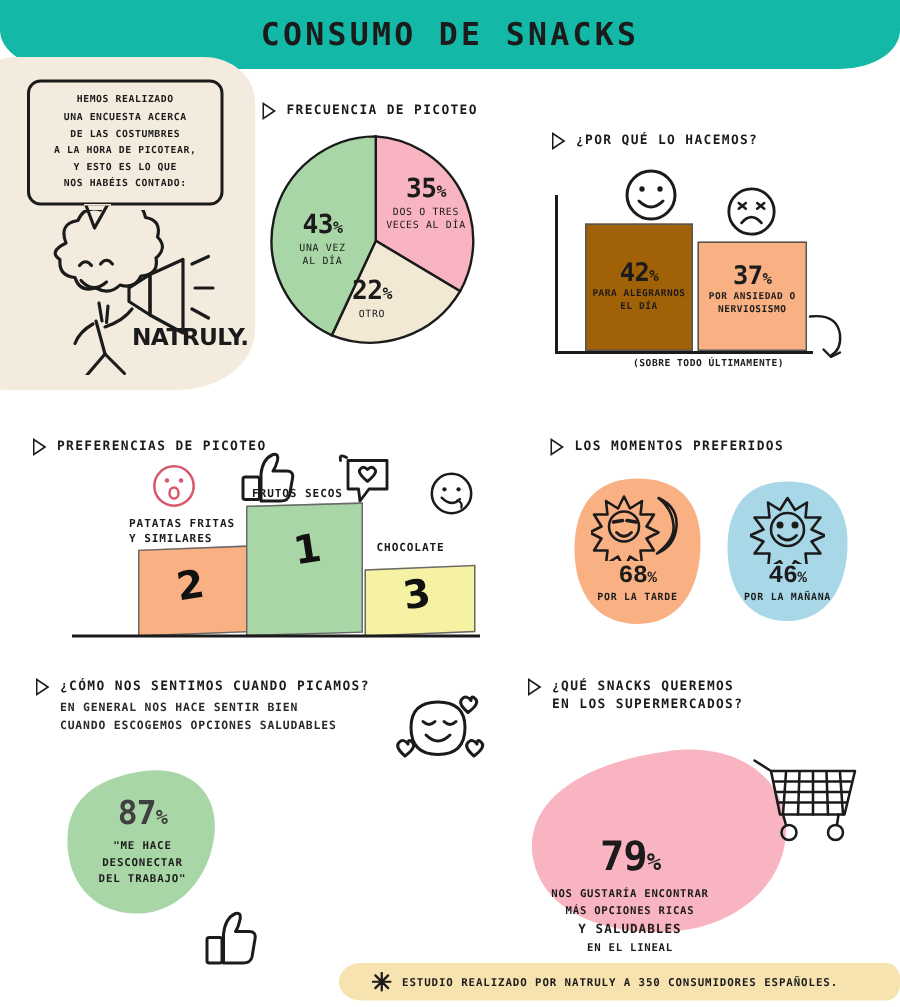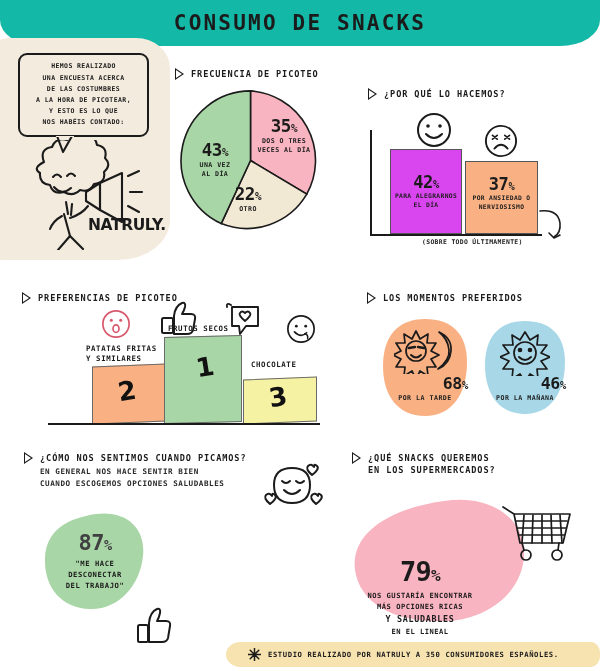--- a/index.html
+++ b/index.html
@@ -86,21 +86,21 @@
   .mascot { position: absolute; left: 14px; top: 140px; }
 
   
   .pie-wrap { position: absolute; left: 178px; top: 88px; }
   .pie-label {
     position: absolute; text-align: center; color: #1b1b1b; pointer-events: none;
   }
   .pie-pct { font-weight: bold; font-size: 17.5px; letter-spacing: -0.4px; display:block; }
   .pie-pct .sm { font-size: 11px; }
   .pie-cap {
-    font-weight: bold; font-size: 6.6px; letter-spacing: 0.45px;
+    font-weight: normal; font-size: 6.6px; letter-spacing: 0.45px;
     line-height: 1.4; display:block; margin-top: 1px; text-transform: uppercase;
   }
 
   
   .bars { position: absolute; left: 370px; top: 112px; width: 220px; height: 130px; }
   .axis-v { position:absolute; left:0; top:18px; width:2.4px; height:106px; background:#1b1b1b; }
   .axis-h { position:absolute; left:0; top:122px; width:172px; height:2.4px; background:#1b1b1b; }
   .bar { position: absolute; border: 1.7px solid #555; }
   .bar-inner { text-align:center; color:#1b1b1b; width:100%; }
   .bar-pct { font-weight:bold; font-size:17px; letter-spacing:-0.4px; display:block; }
@@ -118,21 +118,21 @@
     font-size:26px; color:#111; transform: rotate(-9deg);
   }
   .pod-lbl {
     position:absolute; font-weight:bold; font-size:7.4px; letter-spacing:0.6px;
     line-height:1.3; color:#1b1b1b; text-transform: uppercase;
   }
   .pod-ground { position:absolute; left:48px; top:123px; width:272px; height:2px; background:#1b1b1b; }
 
   
   .blob-wrap { position:absolute; }
-  .blob-pct { font-weight:bold; font-size:16.5px; letter-spacing:-0.3px; color:#1b1b1b; display:block; text-align:right;}
+  .blob-pct { font-weight:bold; font-size:16.5px; letter-spacing:-0.3px; color:#1b1b1b; display:block; text-align:center;font-family:Liberation Mono, monospace;}
   .blob-pct .sm { font-size:10.5px; }
   .blob-cap { font-weight:bold; font-size:6.6px; letter-spacing:0.5px; color:#1b1b1b; text-align:center; display:block; margin-top:1px; text-transform: uppercase;}
 
   
   .feel-pct { font-weight:bold; font-size:22px; letter-spacing:-0.6px; color:#404040; text-align:center; display:block;}
   .feel-pct .sm { font-size:13.5px; }
   .feel-cap { font-weight:bold; font-size:7.2px; letter-spacing:0.55px; line-height:1.55; color:#1b1b1b; text-align:center; display:block; margin-top:3px; text-transform: uppercase;}
 
   
   .sm-pct { font-weight:bold; font-size:27px; letter-spacing:-0.7px; color:#1b1b1b; text-align:center; display:block;margin-top:44px;}
@@ -256,21 +256,21 @@
     <div class="axis-v"></div>
     <div class="axis-h"></div>
 
     <svg style="position:absolute; left:46px; top:0px;" width="36" height="36" viewBox="0 0 36 36">
       <circle cx="18" cy="18" r="16" fill="none" stroke="#1b1b1b" stroke-width="2"></circle>
       <circle cx="12" cy="14" r="1.8" fill="#1b1b1b"></circle>
       <circle cx="24" cy="14" r="1.8" fill="#1b1b1b"></circle>
       <path d="M10 22 q8 8 16 0" fill="none" stroke="#1b1b1b" stroke-width="2" stroke-linecap="round"></path>
     </svg>
 
-    <div class="bar" style="left:20px; top:37px; width:72px; height:85px; background:#d946ef;">
+    <div class="bar" style="left:20px; top:37px; width:72px; height:85px; background:#a16207;">
       <div class="bar-inner" style="padding-top:22px;">
         <span class="bar-pct"><span>42</span><span class="sm">%</span></span>
         <span class="bar-cap">
           <span>PARA ALEGRARNOS</span><br><span>EL DÍA</span>
         </span>
       </div>
     </div>
 
     <svg style="position:absolute; left:114px; top:12px;" width="34" height="34" viewBox="0 0 36 36">
       <circle cx="18" cy="18" r="16" fill="none" stroke="#1b1b1b" stroke-width="2"></circle>

